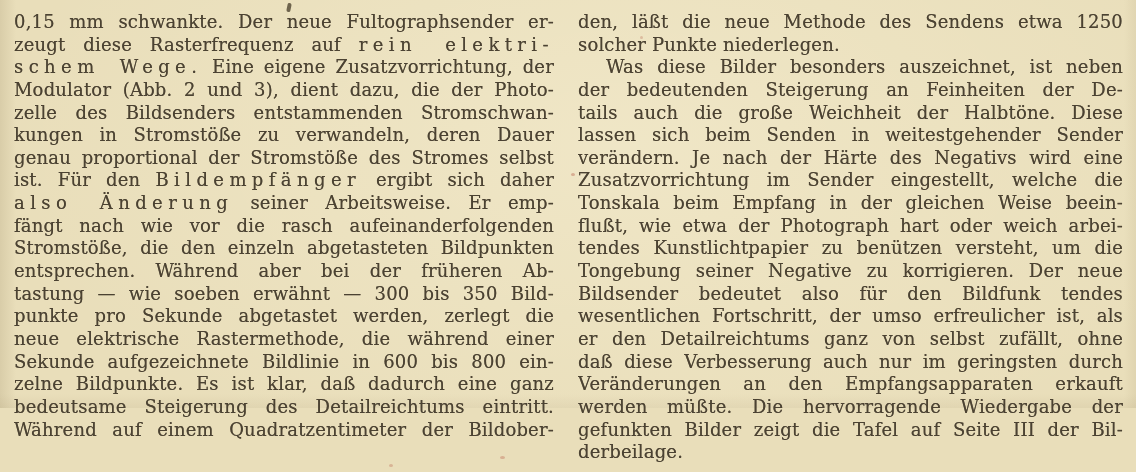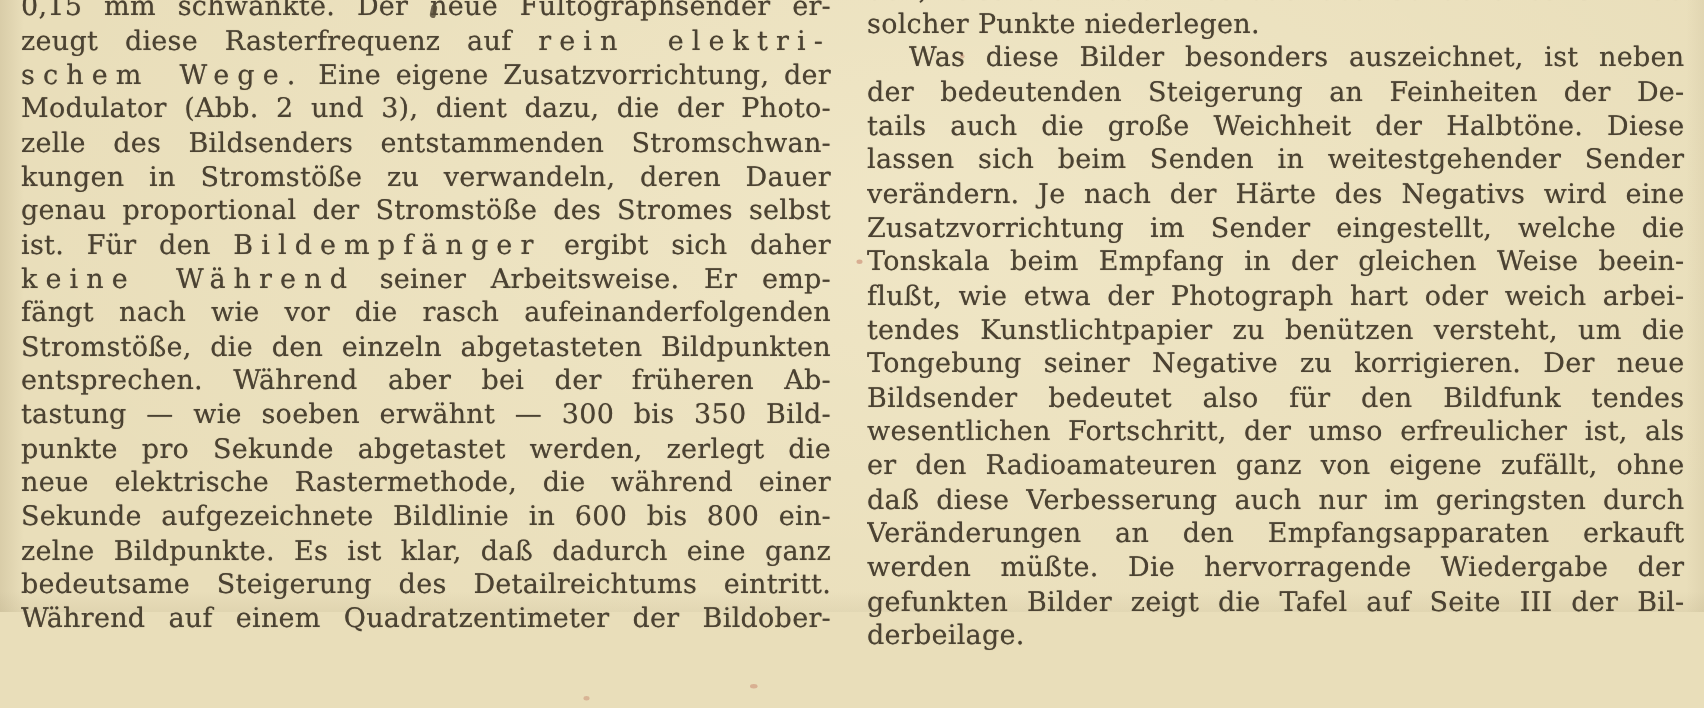--- a/index.html
+++ b/index.html
@@ -21,21 +21,20 @@
     background:
       radial-gradient(ellipse 900px 500px at 55% 35%, rgba(255,249,226,0.30), rgba(255,249,226,0) 70%),
       linear-gradient(90deg, rgba(118,100,62,0.14), rgba(118,100,62,0) 16px),
       linear-gradient(270deg, rgba(118,100,62,0.08), rgba(118,100,62,0) 12px),
       linear-gradient(0deg, rgba(118,100,62,0.08), rgba(118,100,62,0) 14px),
       #e9deba;
     color: #4b4232;
     font-family: "DejaVu Serif", "Liberation Serif", serif;
     font-size: 18px;
     display: flex;
-    align-items: center;
   }
   .column {
     box-sizing: border-box;
   }
   .column.left  { width: 540px; margin-right: 24px; }
   .column.right { width: 545px; }
   .line {
     height: 22.65px;
     line-height: 22.65px;
     overflow: hidden;
@@ -78,21 +77,21 @@
 <div class="page">
   <div class="column left">
       <div class="line"><span>0,15 mm schwankte. Der neue Fultographsender er-</span></div>
       <div class="line"><span>zeugt diese Rasterfrequenz auf </span><span class="sperr">rein elektri-</span></div>
       <div class="line"><span class="sperr">schem Wege.</span><span> Eine eigene Zusatzvorrichtung, der</span></div>
       <div class="line"><span>Modulator (Abb. 2 und 3), dient dazu, die der Photo-</span></div>
       <div class="line"><span>zelle des Bildsenders entstammenden Stromschwan-</span></div>
       <div class="line"><span>kungen in Stromstöße zu verwandeln, deren Dauer</span></div>
       <div class="line"><span>genau proportional der Stromstöße des Stromes selbst</span></div>
       <div class="line"><span>ist. Für den </span><span class="sperr">Bildempfänger</span><span> ergibt sich daher</span></div>
-      <div class="line"><span class="sperr">keine Während</span><span> seiner Arbeitsweise. Er emp-</span></div>
+      <div class="line"><span class="sperr">also Änderung</span><span> seiner Arbeitsweise. Er emp-</span></div>
       <div class="line"><span>fängt nach wie vor die rasch aufeinanderfolgenden</span></div>
       <div class="line"><span>Stromstöße, die den einzeln abgetasteten Bildpunkten</span></div>
       <div class="line"><span>entsprechen. Während aber bei der früheren Ab-</span></div>
       <div class="line"><span>tastung — wie soeben erwähnt — 300 bis 350 Bild-</span></div>
       <div class="line"><span>punkte pro Sekunde abgetastet werden, zerlegt die</span></div>
       <div class="line"><span>neue elektrische Rastermethode, die während einer</span></div>
       <div class="line"><span>Sekunde aufgezeichnete Bildlinie in 600 bis 800 ein-</span></div>
       <div class="line"><span>zelne Bildpunkte. Es ist klar, daß dadurch eine ganz</span></div>
       <div class="line"><span>bedeutsame Steigerung des Detailreichtums eintritt.</span></div>
       <div class="line"><span>Während auf einem Quadratzentimeter der Bildober-</span></div>
@@ -105,21 +104,21 @@
       <div class="line"><span>tails auch die große Weichheit der Halbtöne. Diese</span></div>
       <div class="line"><span>lassen sich beim Senden in weitestgehender Sender</span></div>
       <div class="line"><span>verändern. Je nach der Härte des Negativs wird eine</span></div>
       <div class="line"><span>Zusatzvorrichtung im Sender eingestellt, welche die</span></div>
       <div class="line"><span>Tonskala beim Empfang in der gleichen Weise beein-</span></div>
       <div class="line"><span>flußt, wie etwa der Photograph hart oder weich arbei-</span></div>
       <div class="line"><span>tendes Kunstlichtpapier zu benützen versteht, um die</span></div>
       <div class="line"><span>Tongebung seiner Negative zu korrigieren. Der neue</span></div>
       <div class="line"><span>Bildsender bedeutet also für den Bildfunk tendes</span></div>
       <div class="line"><span>wesentlichen Fortschritt, der umso erfreulicher ist, als</span></div>
-      <div class="line"><span>er den Radioamateuren ganz von eigene zufällt, ohne</span></div>
+      <div class="line"><span>er den Detailreichtums ganz von selbst zufällt, ohne</span></div>
       <div class="line"><span>daß diese Verbesserung auch nur im geringsten durch</span></div>
       <div class="line"><span>Veränderungen an den Empfangsapparaten erkauft</span></div>
       <div class="line"><span>werden müßte. Die hervorragende Wiedergabe der</span></div>
       <div class="line"><span>gefunkten Bilder zeigt die Tafel auf Seite III der Bil-</span></div>
       <div class="line left"><span>derbeilage.</span></div>
     </div>
   <div class="speck ink"></div>
   <div class="speck red1"></div>
   <div class="speck red2"></div>
   <div class="speck red3"></div>

